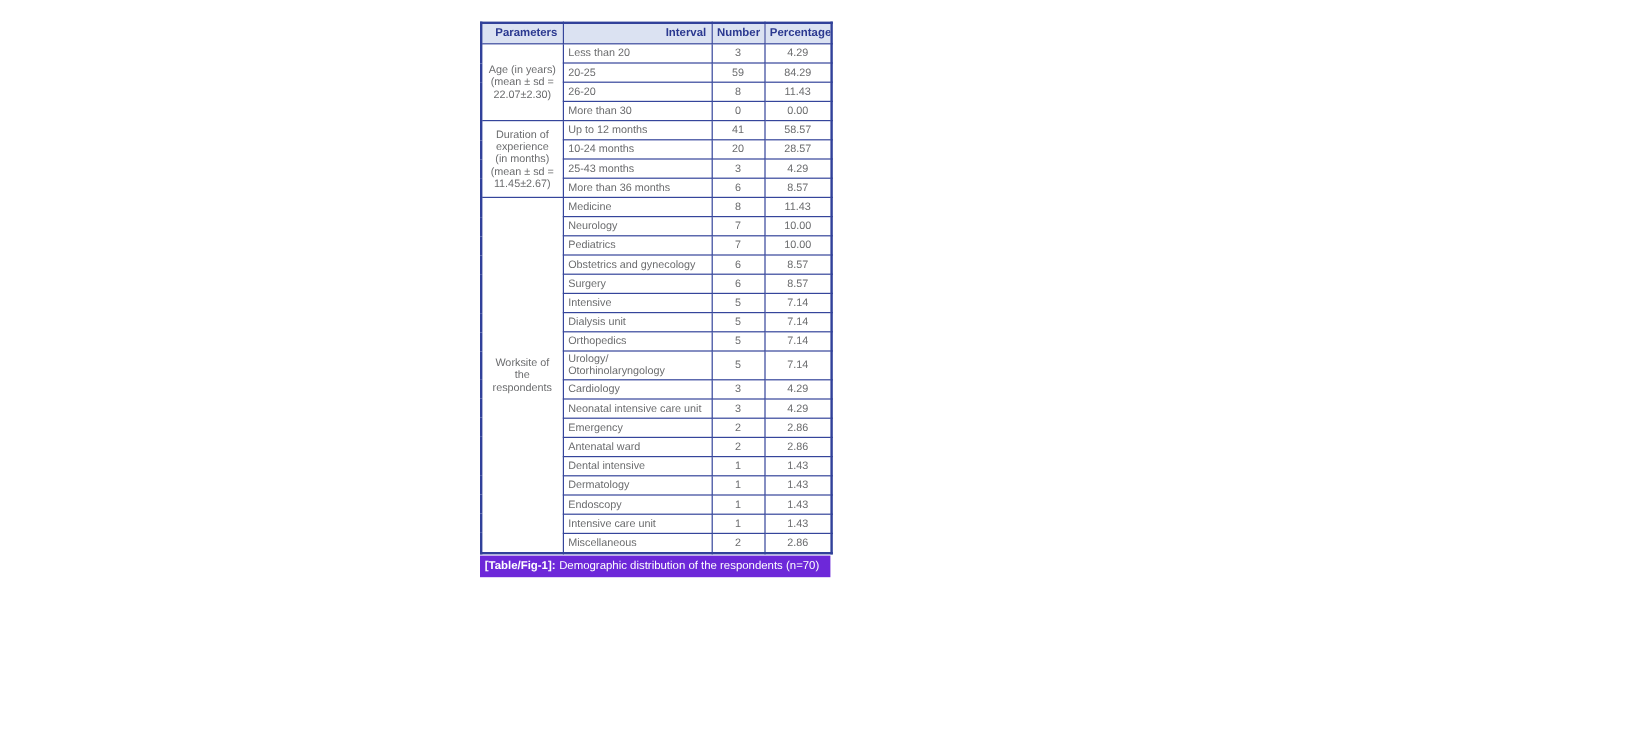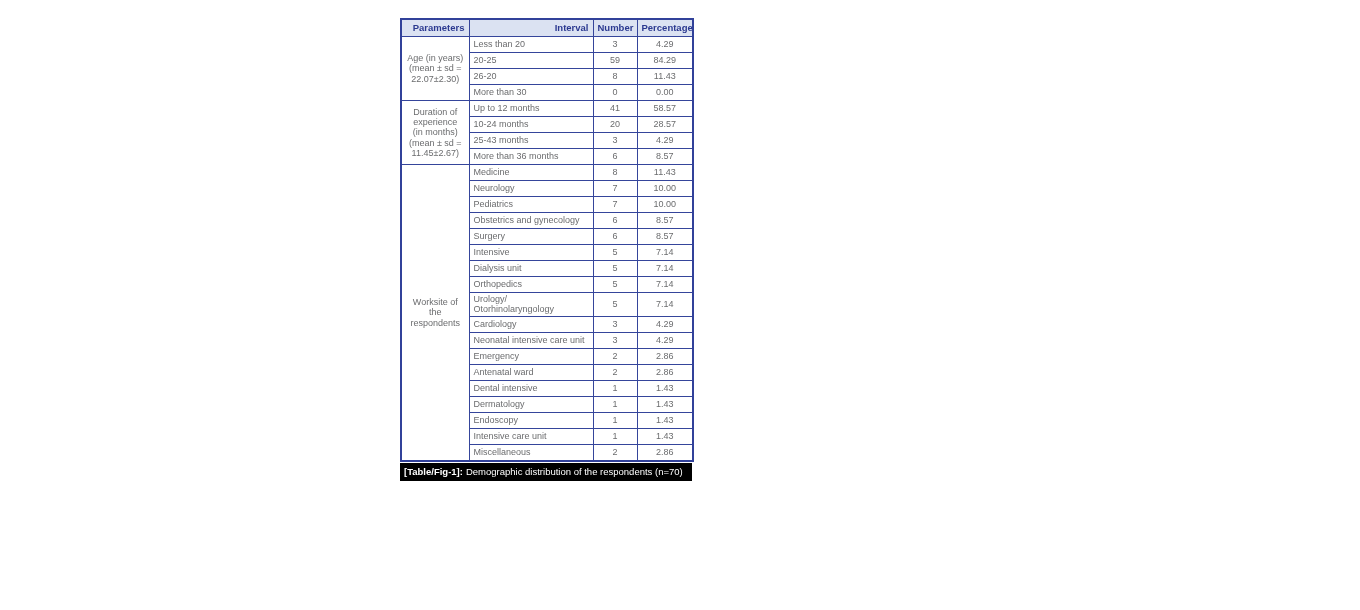--- a/index.html
+++ b/index.html
@@ -55,21 +55,21 @@
     vertical-align: top;
     white-space: pre-line;
     padding-top: 2px;
     text-align: center;
   }
   td.num, td.pct {
     text-align: center;
   }
   .caption {
     margin-top: 1px;
-    background: #000000;
+    background: #6d28d9;
     color: #ffffff;
     font-size: 9.5px;
     line-height: 1.2;
     padding: 3px 0 4px 4px;
   }
   .caption .cap-label {
     font-weight: bold;
     margin-right: 3px;
   }
 </style>

